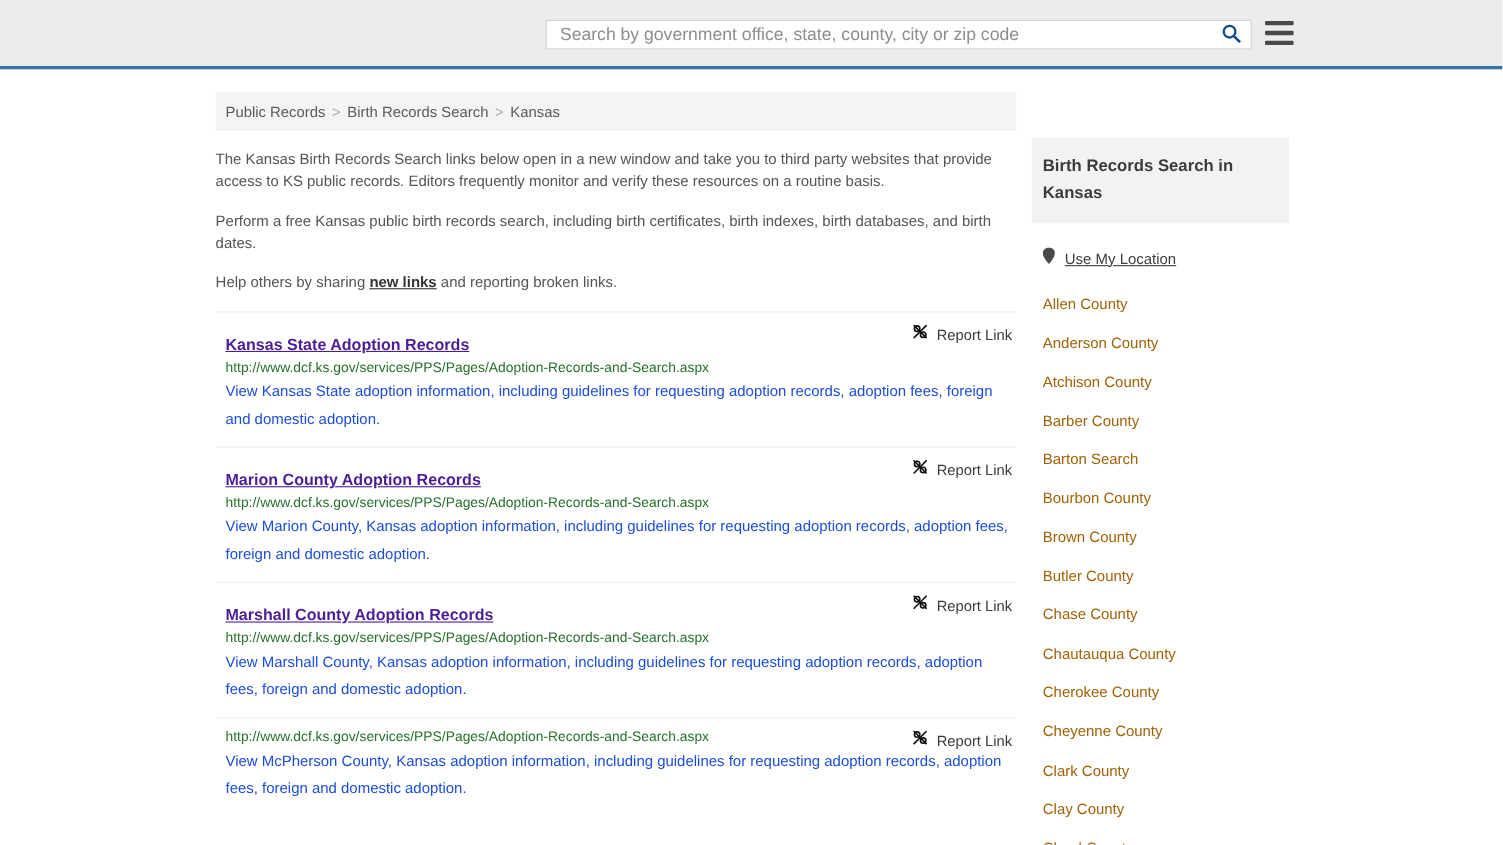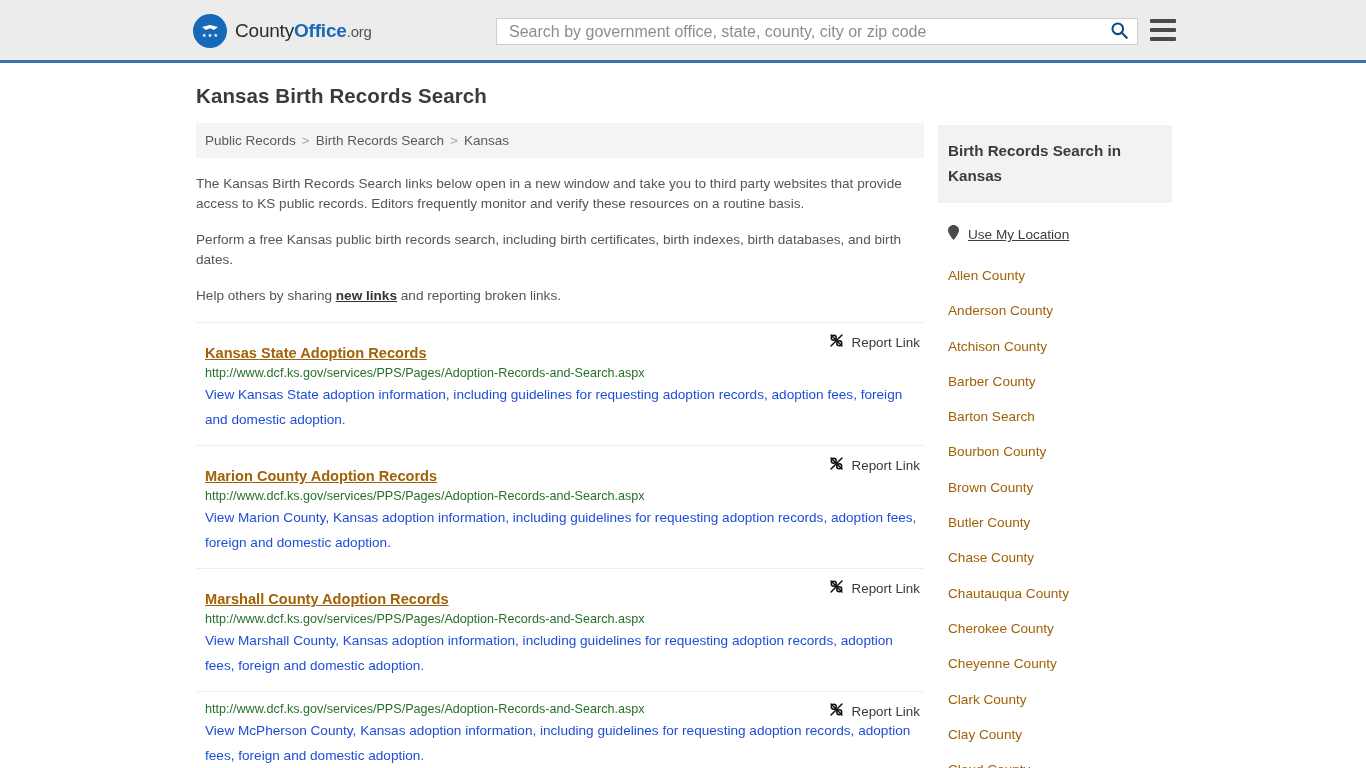--- a/index.html
+++ b/index.html
@@ -140,21 +140,21 @@
   
   .result {
     position: relative;
     padding: 10px 0 13px 9px;
     border-top: 1px solid #eeeeee;
   }
   .result:first-of-type { border-top: 1px solid #eeeeee; }
   .result-title {
     font-size: 14.6px;
     font-weight: bold;
-    color: #a16207;
+    color: #4c1d95;
     text-decoration: underline;
     display: inline-block;
     margin: 12px 0 5px 0;
     cursor: pointer;
   }
   .result-url {
     font-size: 12.6px;
     color: #27702b;
     margin: 0 0 2px 0;
     word-break: break-all;
@@ -214,32 +214,20 @@
     margin-bottom: 20.3px;
     cursor: pointer;
     white-space: nowrap;
   }
 </style>
 </head>
 <body>
 
 <header class="site-header">
 
-  <div class="logo-wrap">
-    <span class="logo-mark">
-      <svg width="26" height="26" viewBox="0 0 26 26">
-        <path d="M5 9 L13 7 L21 9 L17 12 L13 10.2 L9 12 Z" fill="#ffffff"></path>
-        <circle cx="13" cy="8.4" r="1.5" fill="#ffffff"></circle>
-        <path d="M7.2 15.2 l0.55 1.5 1.6 0 -1.3 1 0.5 1.5 -1.35 -0.95 -1.35 0.95 0.5 -1.5 -1.3 -1 1.6 0 Z" fill="#ffffff"></path>
-        <path d="M13 15.2 l0.55 1.5 1.6 0 -1.3 1 0.5 1.5 -1.35 -0.95 -1.35 0.95 0.5 -1.5 -1.3 -1 1.6 0 Z" fill="#ffffff"></path>
-        <path d="M18.8 15.2 l0.55 1.5 1.6 0 -1.3 1 0.5 1.5 -1.35 -0.95 -1.35 0.95 0.5 -1.5 -1.3 -1 1.6 0 Z" fill="#ffffff"></path>
-      </svg>
-    </span>
-    <span class="logo-text"><span class="n">County</span><span class="b">Office</span><span class="org">.org</span></span>
-  </div>
 
   <div class="search-wrap">
     <input type="text" placeholder="Search by government office, state, county, city or zip code" style="">
     <button class="search-btn">
       <span>
         <svg width="19" height="19" viewBox="0 0 20 20">
           <circle cx="8.2" cy="8.2" r="5.6" fill="none" stroke="#134a86" stroke-width="2.2"></circle>
           <line x1="12.4" y1="12.4" x2="17.6" y2="17.6" stroke="#134a86" stroke-width="2.4" stroke-linecap="round"></line>
         </svg>
       </span>
@@ -250,21 +238,20 @@
     <span></span>
     <span></span>
     <span></span>
   </div>
 </header>
 
 <div class="page">
 
   <div class="main-col">
 
-    <h1 class="page-title">Kansas Birth Records Search</h1>
 
     <nav class="breadcrumb">
       <a>Public Records</a>
       <span class="sep">&gt;</span>
       <a>Birth Records Search</a>
       <span class="sep">&gt;</span>
       <a>Kansas</a>
     </nav>
 
     <p class="intro">The Kansas Birth Records Search links below open in a new window and take you to third party websites that provide access to KS public records. Editors frequently monitor and verify these resources on a routine basis.</p>

